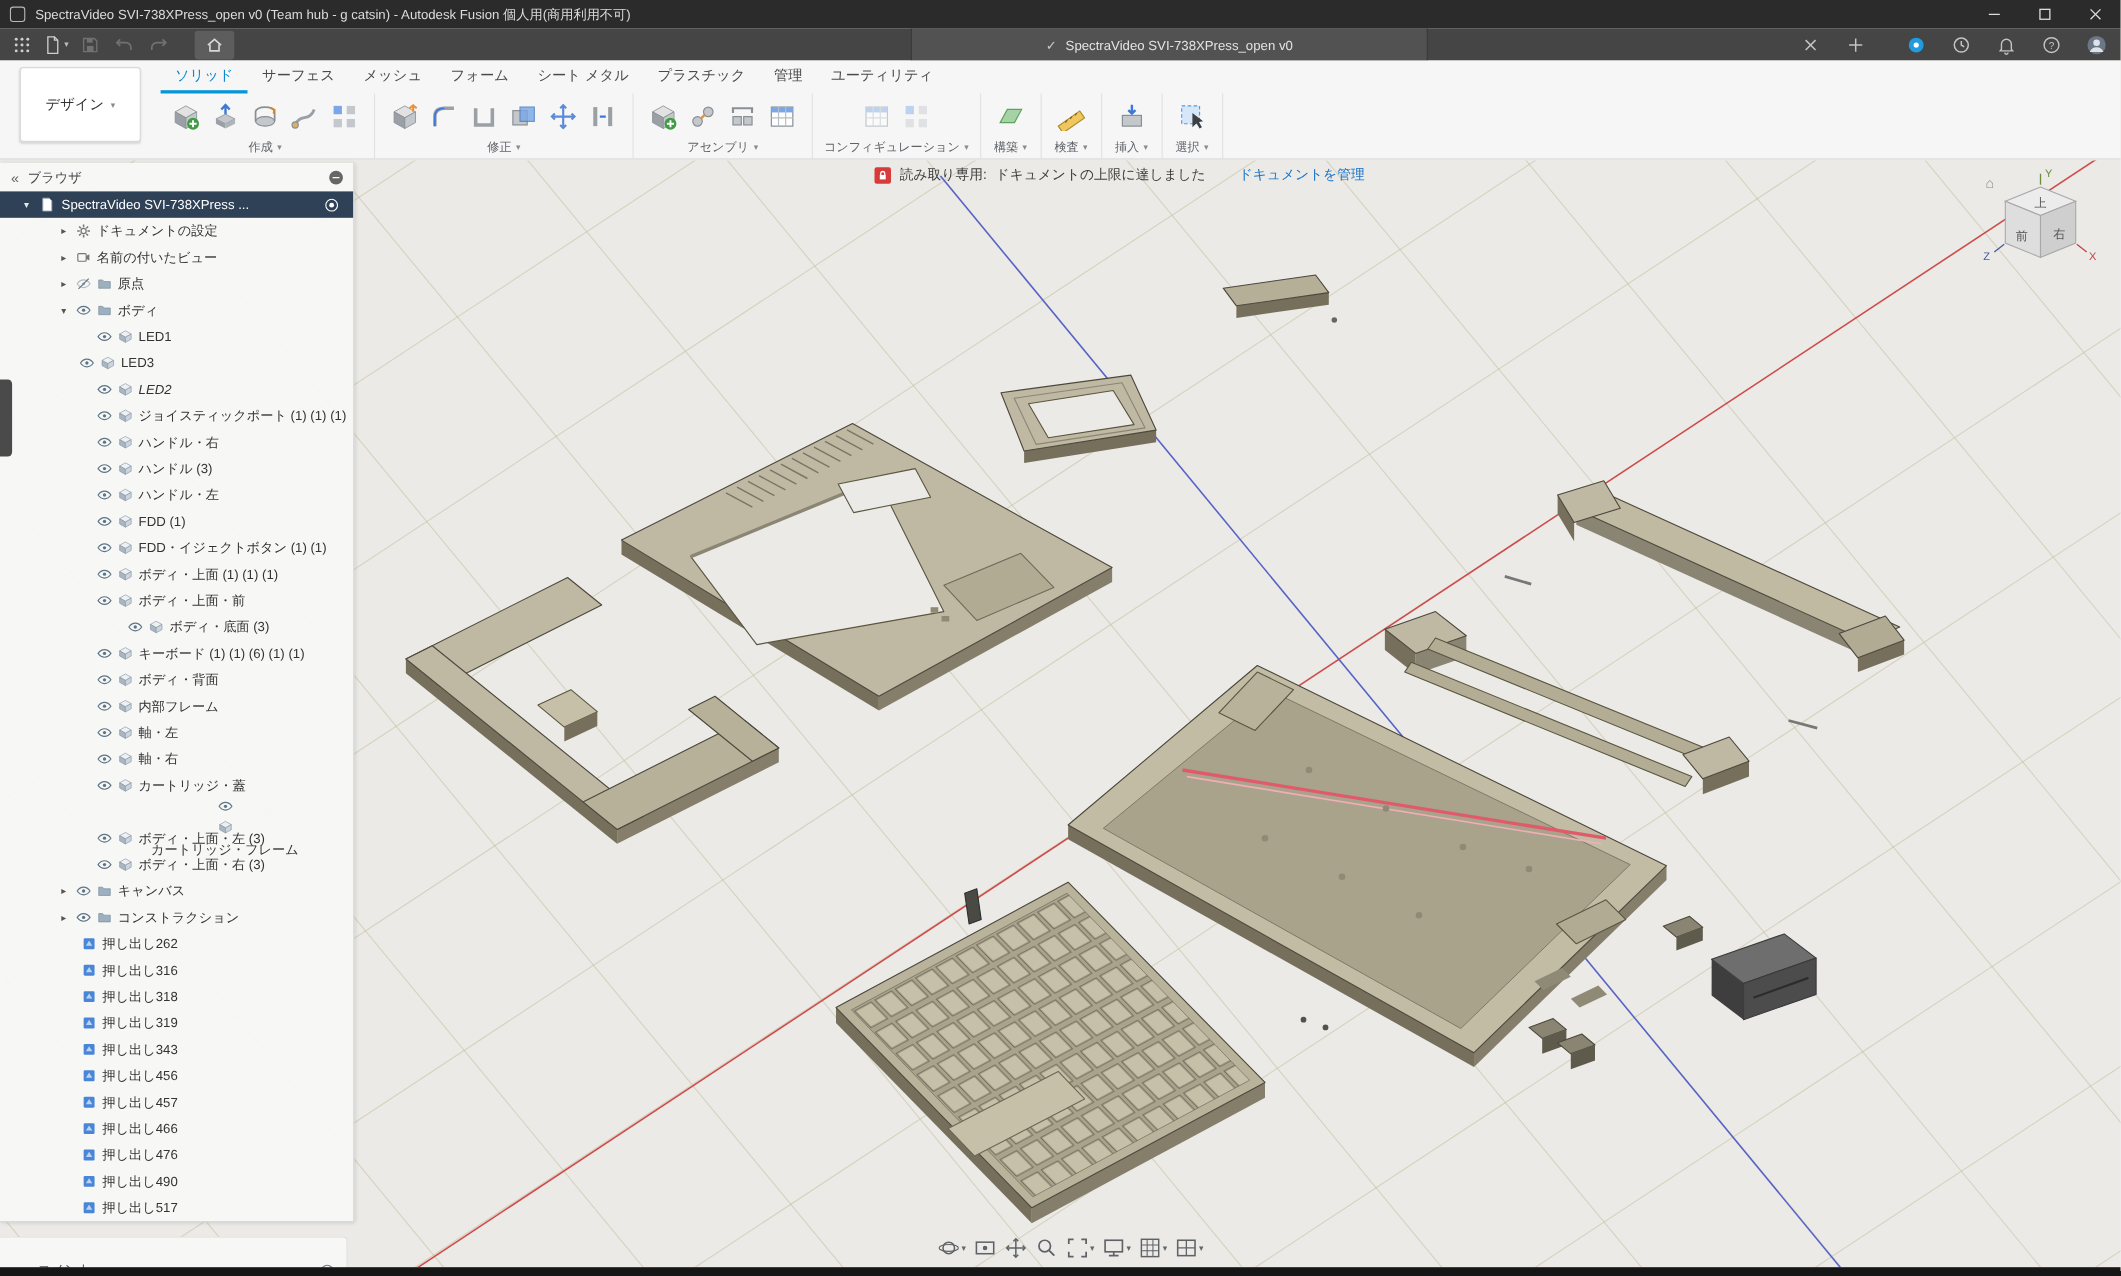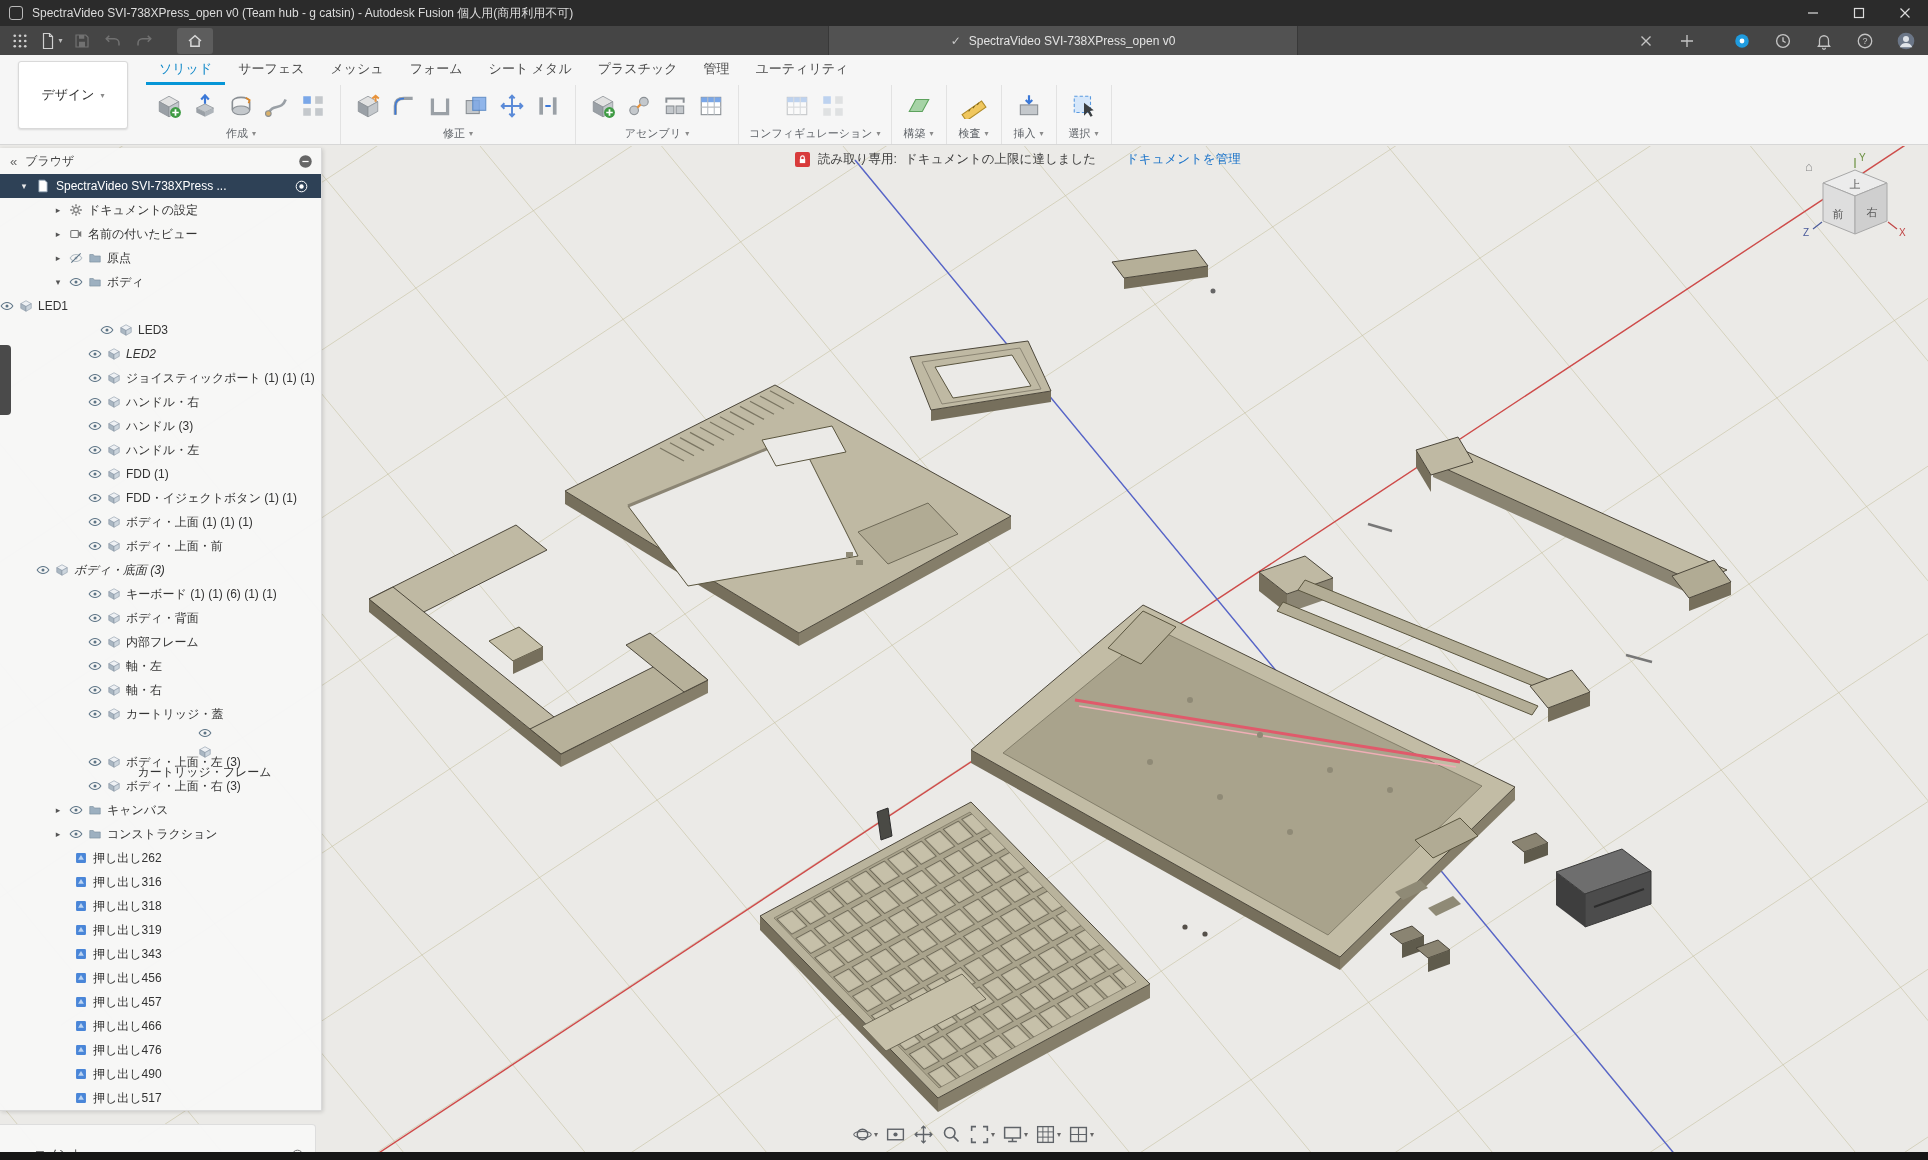--- a/index.html
+++ b/index.html
@@ -830,30 +830,30 @@
         <div class="trow" style="padding-left: 52px;">
           <span class="arr">▾</span>
           <svg class="ic14" viewBox="0 0 24 24">
             <use href="#br-eye"></use>
           </svg>
           <svg class="ic14" viewBox="0 0 24 24">
             <use href="#br-folder"></use>
           </svg>
           <span class="tlabel">ボディ</span>
         </div>
-        <div class="trow" style="">
+        <div class="trow" style="padding-left: 88px;">
           <svg class="ic14" viewBox="0 0 24 24">
             <use href="#br-eye"></use>
           </svg>
           <svg class="ic14" viewBox="0 0 24 24">
             <use href="#br-body"></use>
           </svg>
           <span class="tlabel">LED1</span>
         </div>
-        <div class="trow" style="padding-left: 100px;">
+        <div class="trow" style="padding-left: 72px;">
           <svg class="ic14" viewBox="0 0 24 24">
             <use href="#br-eye"></use>
           </svg>
           <svg class="ic14" viewBox="0 0 24 24">
             <use href="#br-body"></use>
           </svg>
           <span class="tlabel">LED3</span>
         </div>
         <div class="trow" style="padding-left: 88px; font-style: italic;">
           <svg class="ic14" viewBox="0 0 24 24">
@@ -929,21 +929,21 @@
         </div>
         <div class="trow" style="padding-left: 88px;">
           <svg class="ic14" viewBox="0 0 24 24">
             <use href="#br-eye"></use>
           </svg>
           <svg class="ic14" viewBox="0 0 24 24">
             <use href="#br-body"></use>
           </svg>
           <span class="tlabel">ボディ・上面・前</span>
         </div>
-        <div class="trow" style="padding-left: 36px; font-style: italic;">
+        <div class="trow" style="padding-left: 116px;">
           <svg class="ic14" viewBox="0 0 24 24">
             <use href="#br-eye"></use>
           </svg>
           <svg class="ic14" viewBox="0 0 24 24">
             <use href="#br-body"></use>
           </svg>
           <span class="tlabel">ボディ・底面 (3)</span>
         </div>
         <div class="trow" style="padding-left: 88px;">
           <svg class="ic14" viewBox="0 0 24 24">

